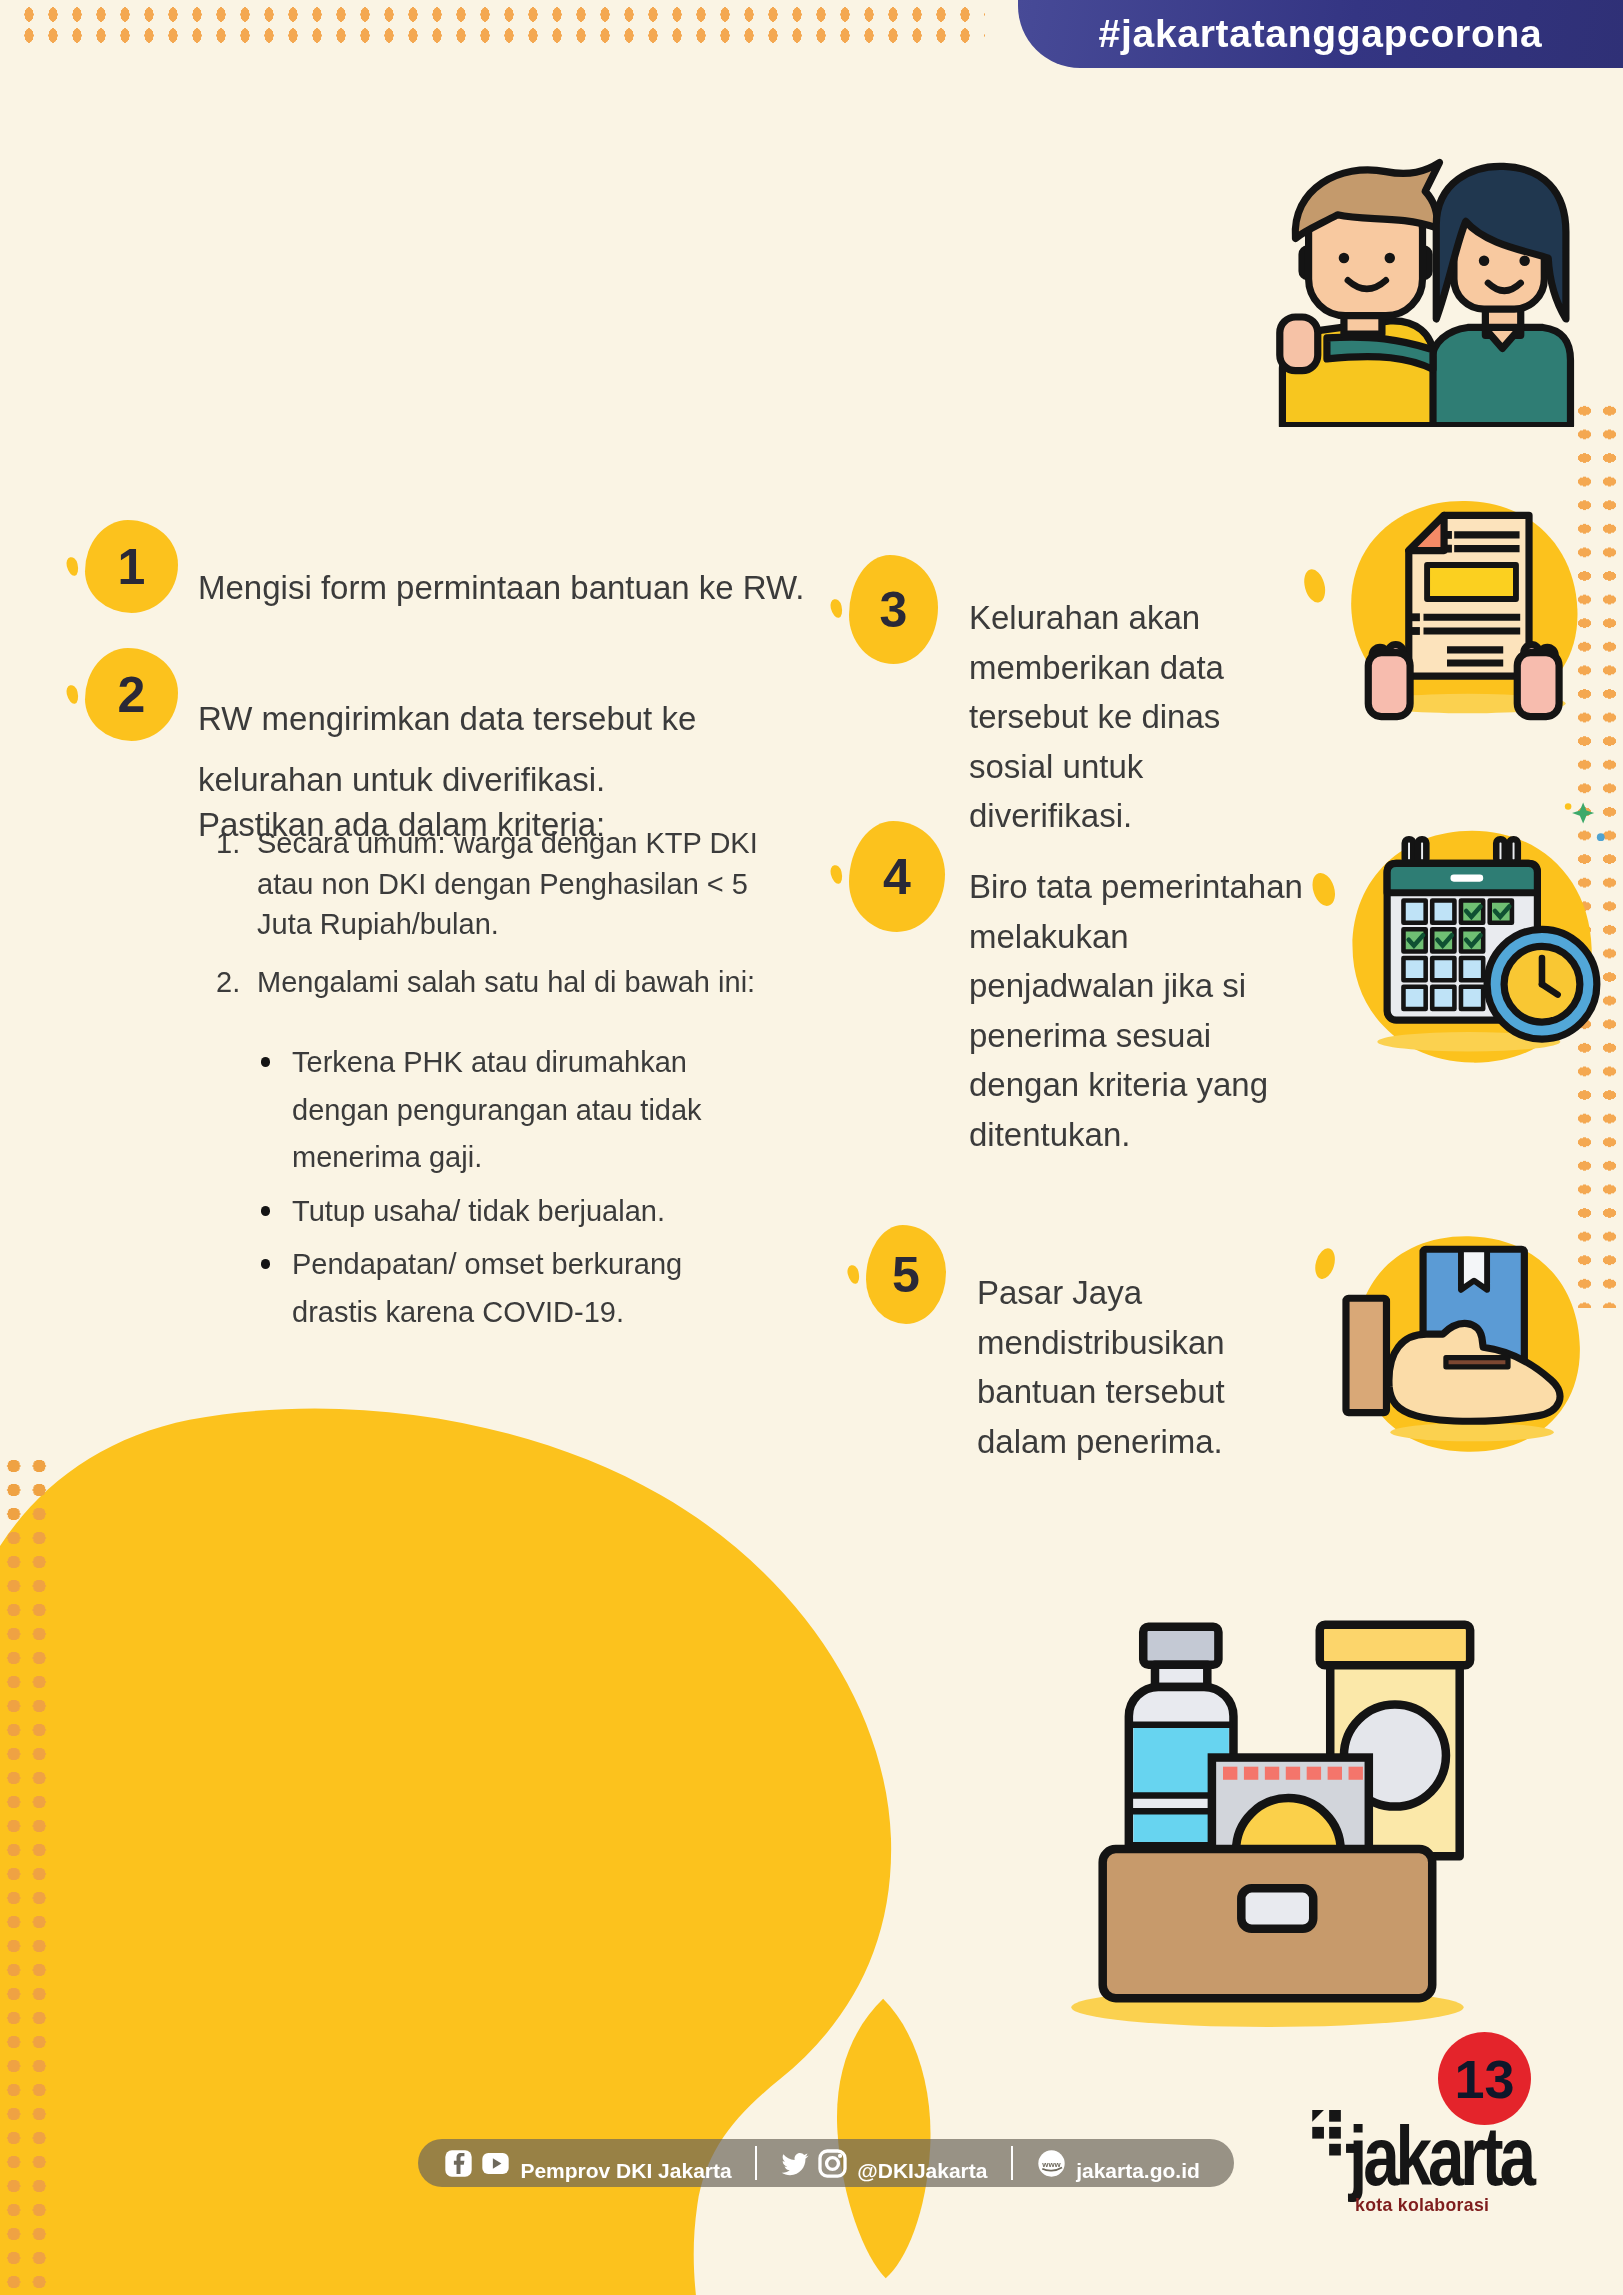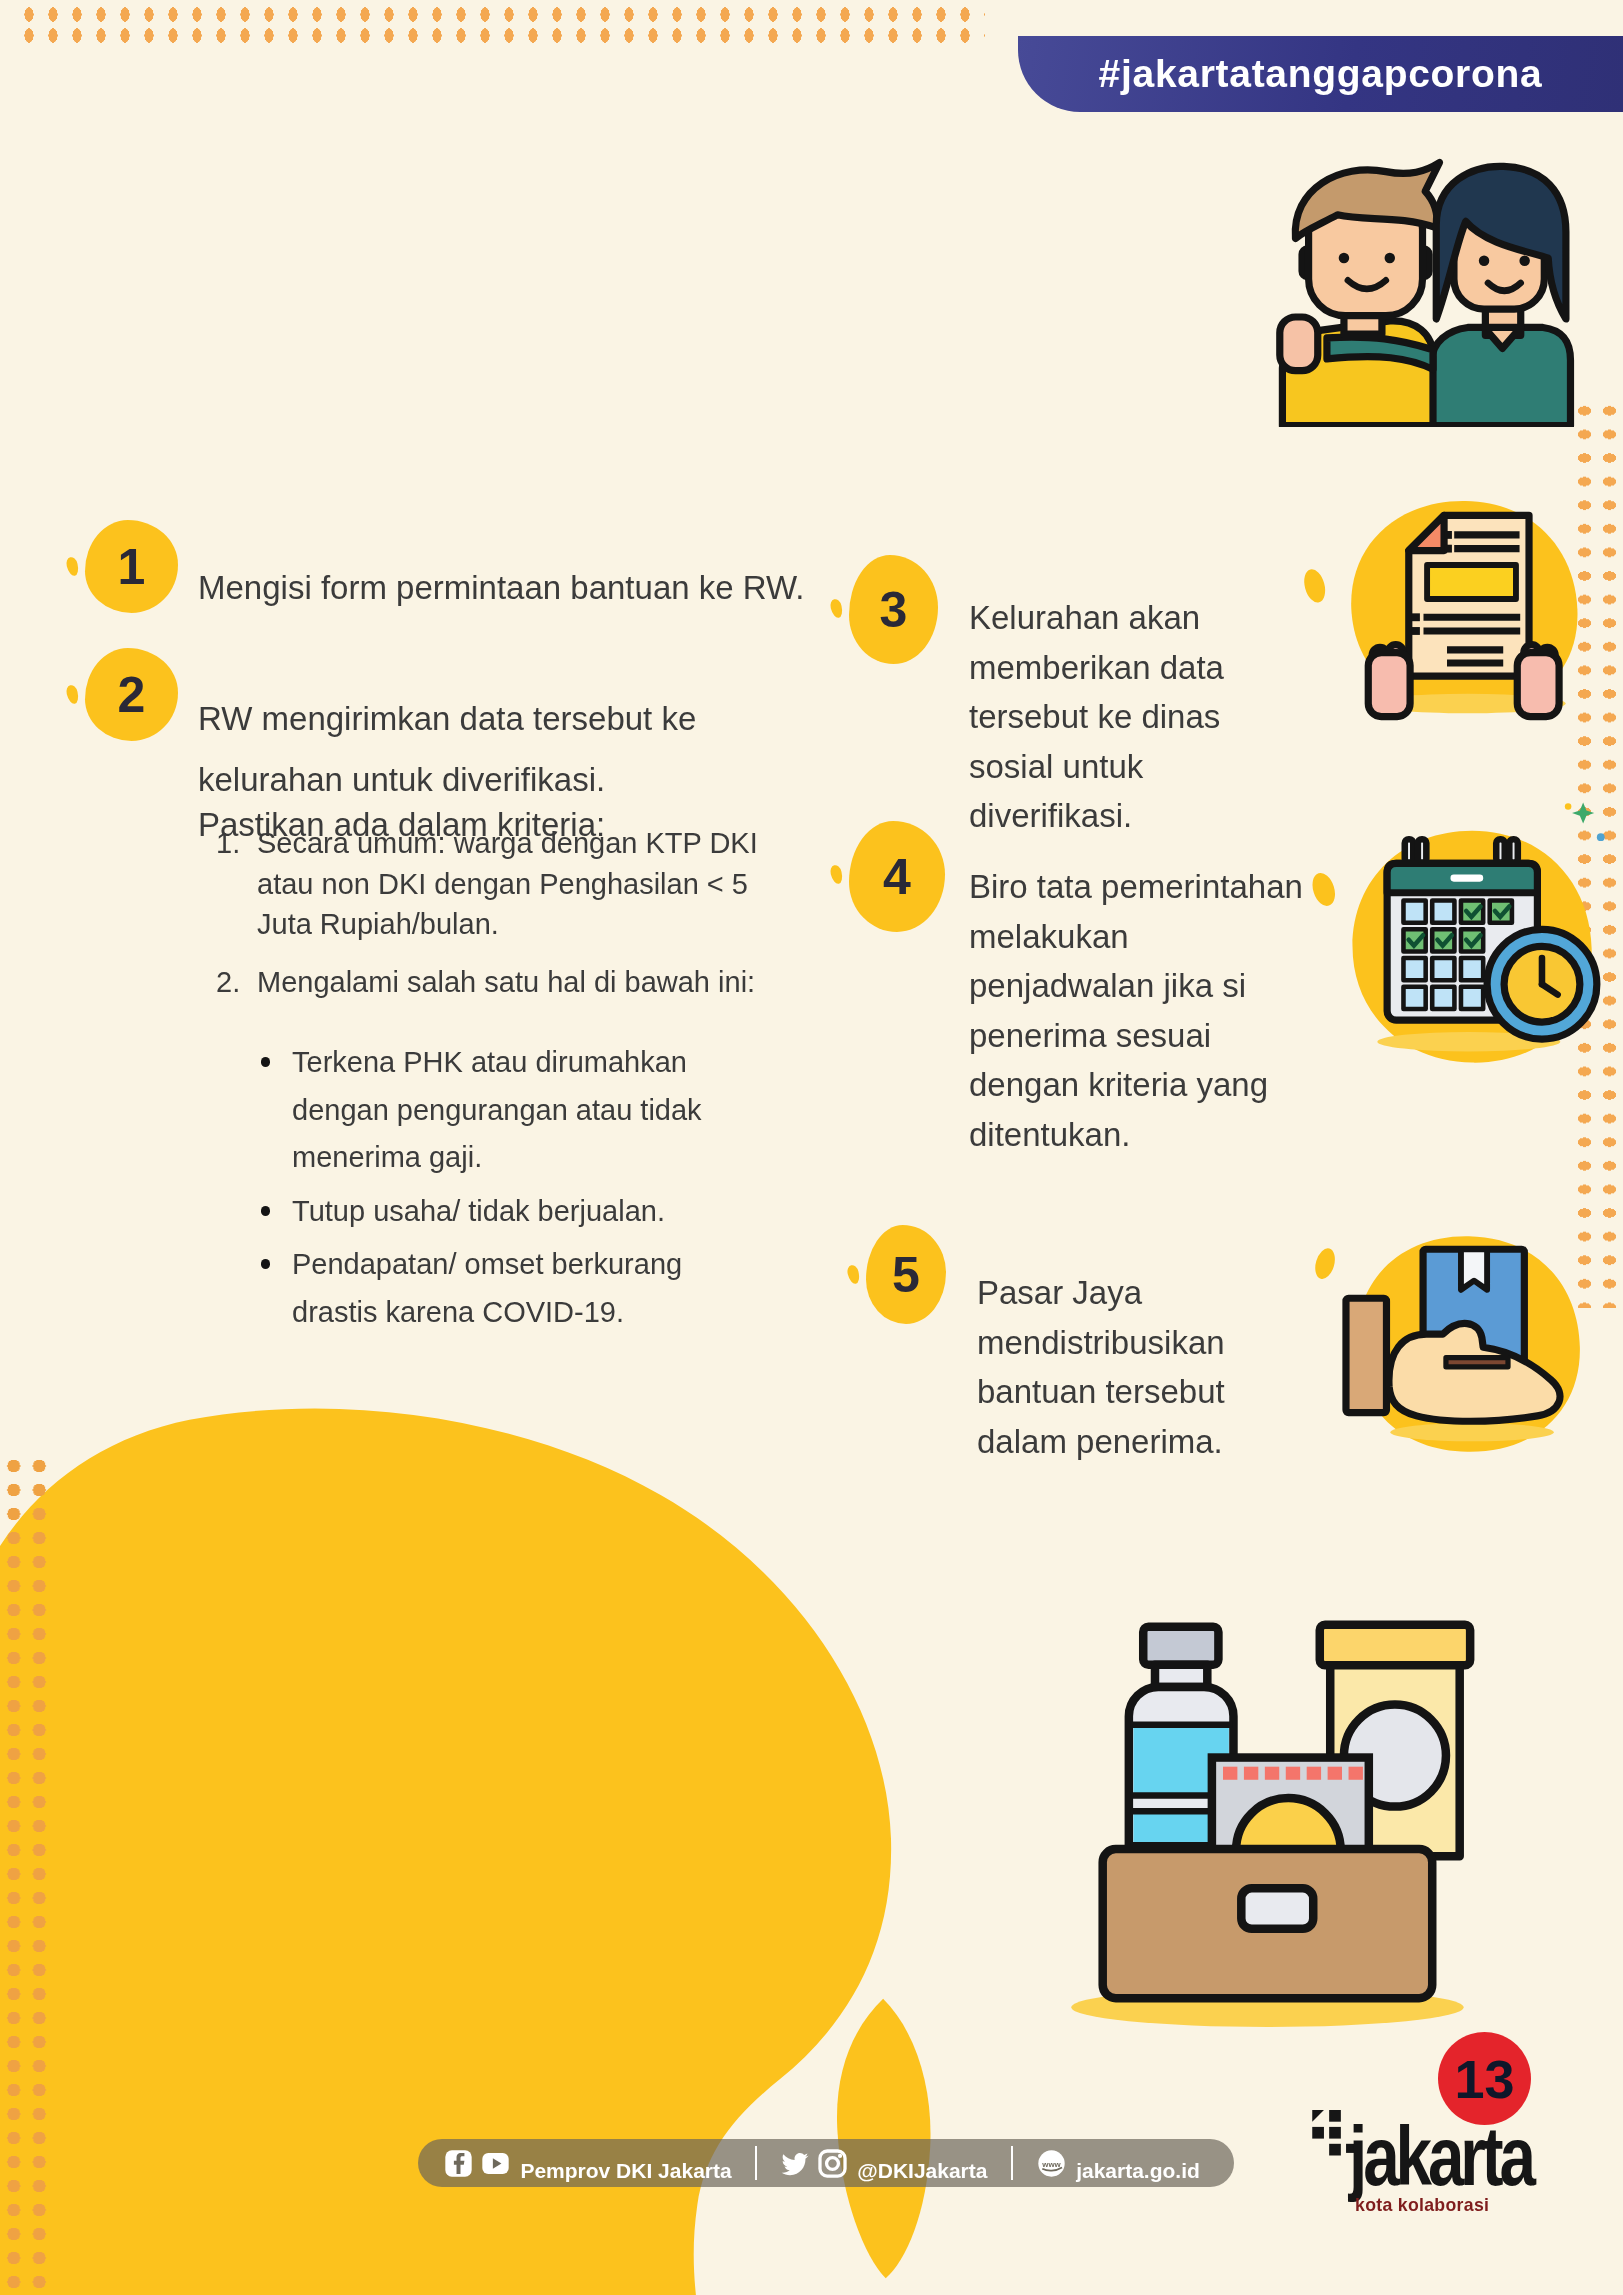--- a/index.html
+++ b/index.html
@@ -11,23 +11,23 @@
     background-image:radial-gradient(ellipse 4.6px 7.2px at center,#F4A851 98%,transparent 100%);
     background-size:24px 21px;}
   .dots-right{position:absolute;right:1.3px;top:399px;width:50px;height:909px;
     background-image:radial-gradient(ellipse 6.5px 4.6px at center,#F4A851 98%,transparent 100%);
     background-size:25px 23.6px;}
   .dots-left-bottom{position:absolute;left:1.3px;top:1454px;width:51px;height:842px;z-index:4;
     background-image:radial-gradient(circle 6.5px at center,#EFA243 98%,transparent 100%);
     background-size:25.5px 24px;}
 
   
-  .banner{position:absolute;left:1018px;top:0;width:605px;height:76px;
+  .banner{position:absolute;left:1018px;top:0;width:605px;height:68px;
     background:linear-gradient(100deg,#474A97 0%,#343583 55%,#2F3076 100%);
-    border-bottom-left-radius:62px;display:flex;align-items:center;justify-content:center;margin-top:36px;}
+    border-bottom-left-radius:62px;display:flex;align-items:center;justify-content:center;}
   .banner span{color:#FFFFFF;font-weight:bold;font-size:39px;letter-spacing:0.7px;}
 
   
   .title{position:absolute;top:237px;right:358px;text-align:right;color:#2A7C78;
     font-weight:bold;font-size:61px;line-height:1.34;letter-spacing:-0.7px;}
 
   
   .blob{position:absolute;background:#FCC21D;display:flex;align-items:center;justify-content:center;
     border-radius:46% 54% 50% 50% / 55% 48% 52% 45%;}
   .blob::before{content:"";position:absolute;left:-17.7px;top:40%;width:11px;height:19px;background:#FCC21D;

